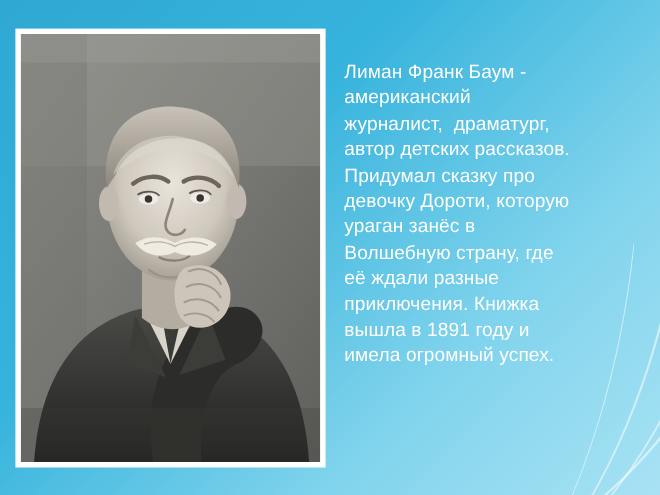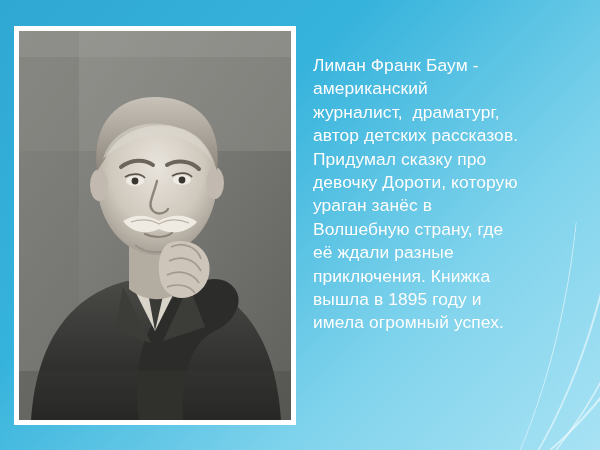--- a/index.html
+++ b/index.html
@@ -187,16 +187,16 @@
   <div class="caption">Лиман Франк Баум -
 американский
 журналист,  драматург,
 автор детских рассказов.
 Придумал сказку про
 девочку Дороти, которую
 ураган занёс в
 Волшебную страну, где
 её ждали разные
 приключения. Книжка
-вышла в 1895 году и
+вышла в 1891 году и
 имела огромный успех.</div>
 
 </div>
 
 </body></html>

